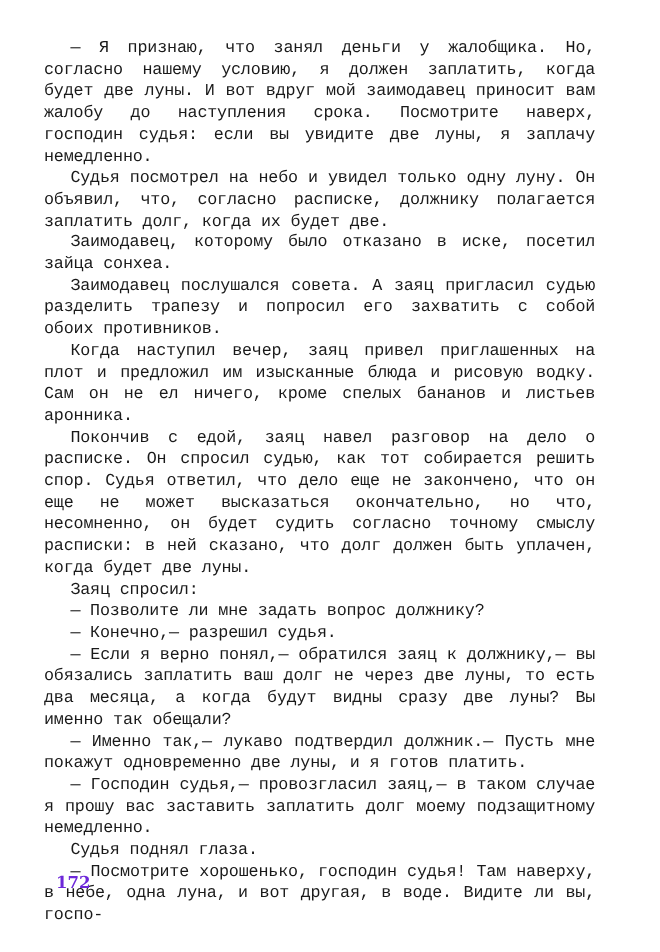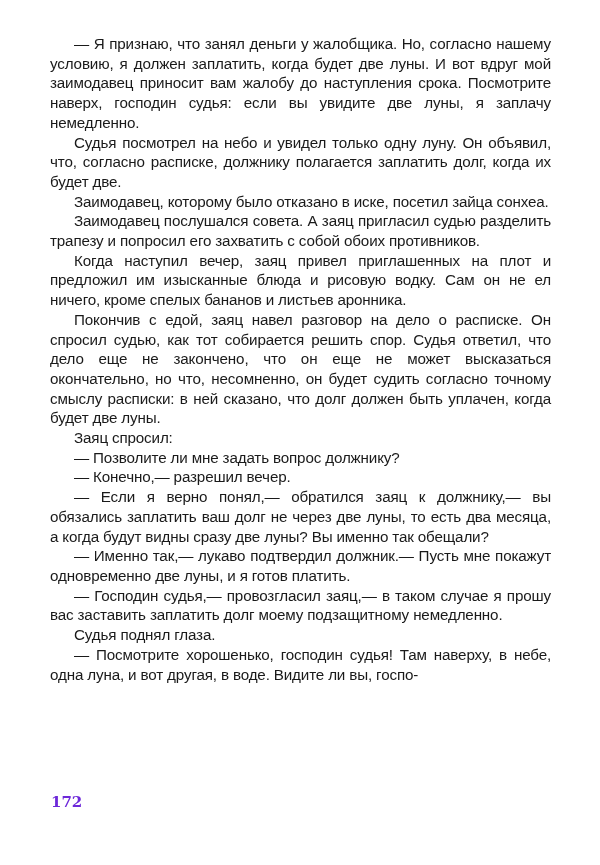--- a/index.html
+++ b/index.html
@@ -1,19 +1,19 @@
 <!DOCTYPE html>
 <html><head>
 <meta charset="utf-8">
 <style>
   html, body { margin: 0; padding: 0; background: #ffffff; }
   body { width: 600px; height: 865px; overflow: hidden; position: relative; }
   .page {
-    position: absolute; left: 50px; top: 34px; width: 501px;
-    font-family: Liberation Sans, sans-serif;
+    position: absolute; left: 40px; top: 34px; width: 501px;
+    font-family: Liberation Mono, monospace;
     font-size: 15.2px; line-height: 19.7px; color: #1a1a1a;
     letter-spacing: -0.15px;
   }
   .p { margin: 0; text-align: justify; text-align-last: left; hyphens: manual; }
   .p.indent { text-indent: 24px; }
   .page-number {
     position: absolute; left: 51px; top: 793px;
     font-family: "DejaVu Serif", "Liberation Serif", serif;
     font-size: 15px; font-weight: bold; color: #6d28d9;
   }
@@ -23,21 +23,21 @@
 
 <div class="page">
   <p class="p indent">— Я признаю, что занял деньги у жалобщика. Но, согласно нашему условию, я должен заплатить, когда будет две луны. И вот вдруг мой заимодавец приносит вам жалобу до наступления срока. Посмотрите наверх, господин судья: если вы увидите две луны, я заплачу немедленно.</p>
   <p class="p indent">Судья посмотрел на небо и увидел только одну луну. Он объявил, что, согласно расписке, должнику полагается заплатить долг, когда их будет две.</p>
   <p class="p indent">Заимодавец, которому было отказано в иске, посетил зайца сонхеа.</p>
   <p class="p indent">Заимодавец послушался совета. А заяц пригласил судью разделить трапезу и попросил его захватить с собой обоих противников.</p>
   <p class="p indent">Когда наступил вечер, заяц привел приглашенных на плот и предложил им изысканные блюда и рисовую водку. Сам он не ел ничего, кроме спелых бананов и листьев аронника.</p>
   <p class="p indent">Покончив с едой, заяц навел разговор на дело о расписке. Он спросил судью, как тот собирается решить спор. Судья ответил, что дело еще не закончено, что он еще не может высказаться окончательно, но что, несомненно, он будет судить согласно точному смыслу расписки: в ней сказано, что долг должен быть уплачен, когда будет две луны.</p>
   <p class="p indent">Заяц спросил:</p>
   <p class="p indent">— Позволите ли мне задать вопрос должнику?</p>
-  <p class="p indent">— Конечно,— разрешил вечер.</p>
+  <p class="p indent">— Конечно,— разрешил судья.</p>
   <p class="p indent">— Если я верно понял,— обратился заяц к должнику,— вы обязались заплатить ваш долг не через две луны, то есть два месяца, а когда будут видны сразу две луны? Вы именно так обещали?</p>
   <p class="p indent">— Именно так,— лукаво подтвердил должник.— Пусть мне покажут одновременно две луны, и я готов платить.</p>
   <p class="p indent">— Господин судья,— провозгласил заяц,— в таком случае я прошу вас заставить заплатить долг моему подзащитному немедленно.</p>
   <p class="p indent">Судья поднял глаза.</p>
   <p class="p indent">— Посмотрите хорошенько, господин судья! Там наверху, в небе, одна луна, и вот другая, в воде. Видите ли вы, госпо-</p>
 </div>
 
 <div class="page-number">172</div>
 
 </body></html>

